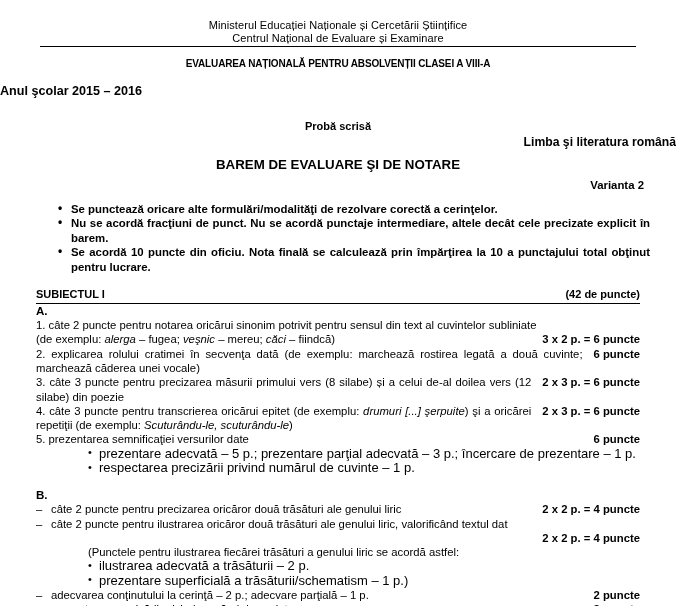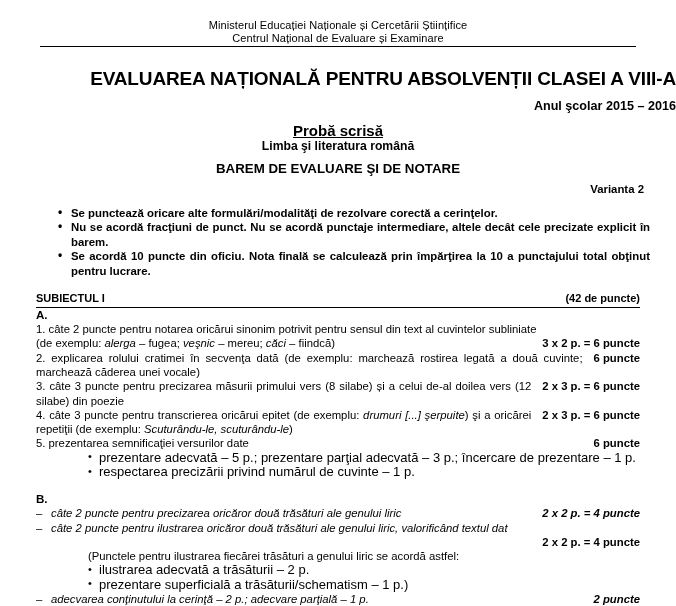--- a/index.html
+++ b/index.html
@@ -34,44 +34,43 @@
   }
   .rule {
     margin: 2px auto 0 auto;
     width: 596px;
     border-top: 1.4px solid #000;
     height: 0;
   }
 
   
   .title-main {
-    text-align: right;
-    font-weight: bold;
-    font-size: 19px;
+    text-align: center;
+    font-weight: bold;
+    font-size: 10px;
     line-height: 17px;
-    margin-top: 23px;
+    margin-top: 8px;
     letter-spacing: -0.15px;
   }
   .title-year {
-    text-align: right;
+    text-align: left;
     font-weight: bold;
     font-size: 12.6px;
     line-height: 16px;
     margin-top: 11px;
   }
   .title-proba {
     text-align: center;
     font-weight: bold;
-    font-size: 15px;
+    font-size: 11px;
     line-height: 15.5px;
-    margin-top: 9px;
-    text-decoration: underline;
+    margin-top: 20px;
   }
   .title-limba {
-    text-align: center;
+    text-align: right;
     font-weight: bold;
     font-size: 12.2px;
     line-height: 15.5px;
   }
   .title-barem {
     text-align: center;
     font-weight: bold;
     font-size: 13.3px;
     line-height: 17px;
     margin-top: 6px;
@@ -173,21 +172,20 @@
     position: absolute;
     left: 0px;
     top: -1.5px;
     font-size: 11px;
   }
 
   .dash-item {
     position: relative;
     padding-left: 15px;
     text-align: left;
-    font-style: italic;
   }
   .dash-item::before {
     content: "\2013";
     position: absolute;
     left: 0;
     top: 0;
   }
   .gap-md { height: 13px; }
 
   .paren-note {

